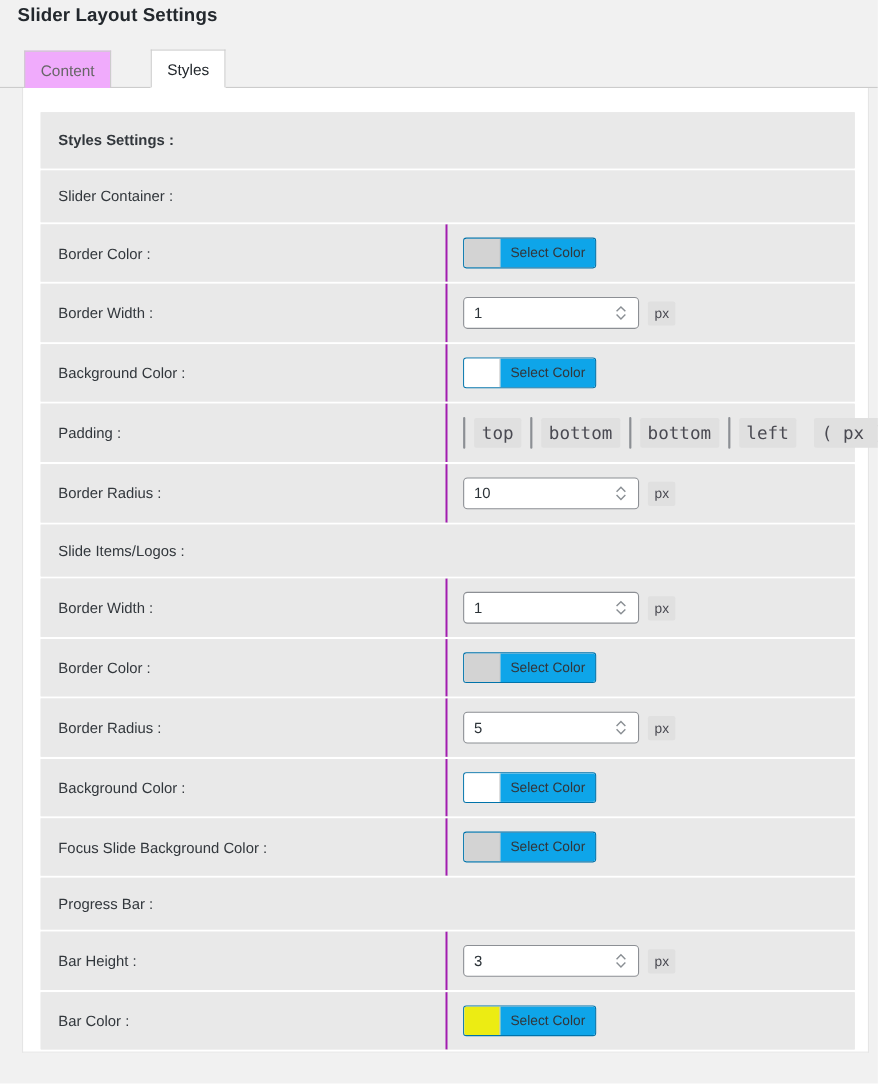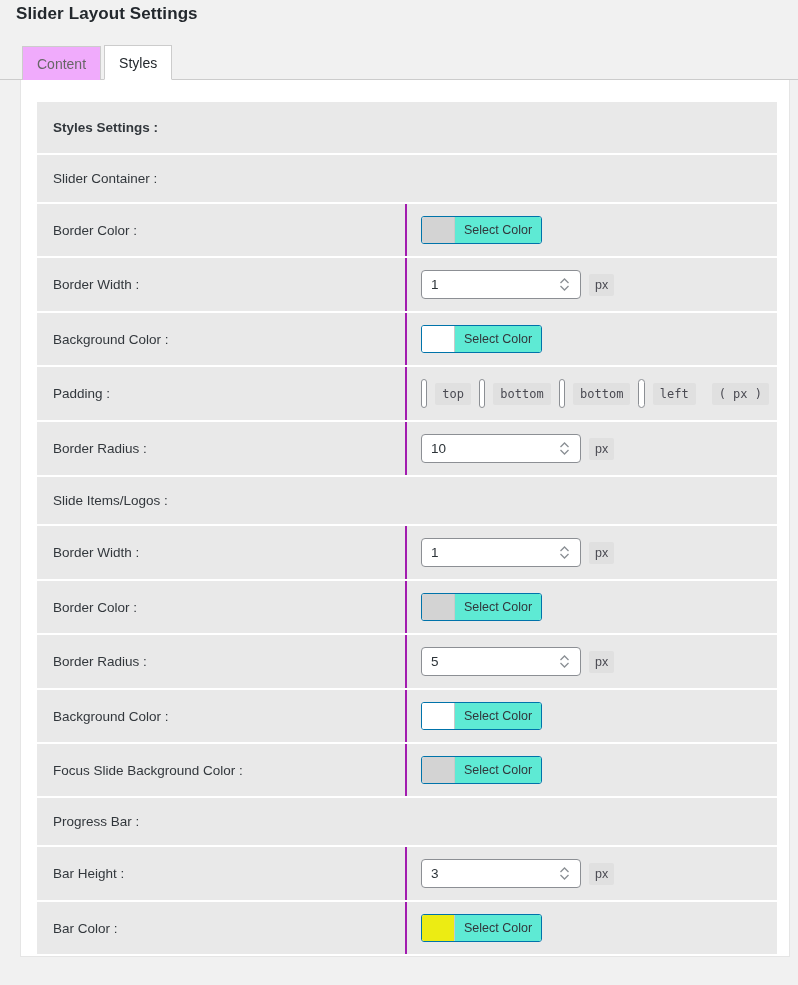--- a/index.html
+++ b/index.html
@@ -51,20 +51,21 @@
     color: #666;
     cursor: pointer;
     white-space: nowrap;
   }
   .tab.active {
     background: #ffffff;
     color: #23282d;
     border-color: #ccc;
     border-bottom: 1px solid #ffffff;
     z-index: 2;
+    margin-left: 33px;
   }
 
   
   .panel {
     background: #ffffff;
     border: 1px solid #e5e5e5;
     border-top: none;
     margin: 0 8px 0 20px;
     padding: 20px 0 0 0;
     min-height: 600px;
@@ -130,21 +131,21 @@
     border-right: 1px solid #c9c9c9;
     box-sizing: border-box;
   }
   .color-button-label {
     display: flex;
     align-items: center;
     padding: 4px 9px;
     font-size: 12.5px;
     color: #32373c;
     white-space: nowrap;
-    background: #5eead4;
+    background: #0ea5e9;
   }
 
   
   .num-wrap {
     display: inline-flex;
     align-items: center;
     border: 1px solid #8c8f94;
     border-radius: 4px;
     background: #fff;
     height: 29px;
@@ -175,21 +176,21 @@
     color: #8a8f94;
   }
   .spinner svg { display: block; }
 
   
   .unit-tag {
     display: inline-block;
     background: #e0e0e0;
     color: #4a4a52;
     font-family: "DejaVu Sans Mono", monospace;
-    font-size: 12px;
+    font-size: 16px;
     padding: 4px 7px;
     margin-left: 8px;
     border-radius: 2px;
     vertical-align: middle;
     white-space: nowrap;
   }
   .unit-tag.px-tag {
     font-family: "Liberation Sans", sans-serif;
     font-size: 12.5px;
     padding: 4px 6px;

